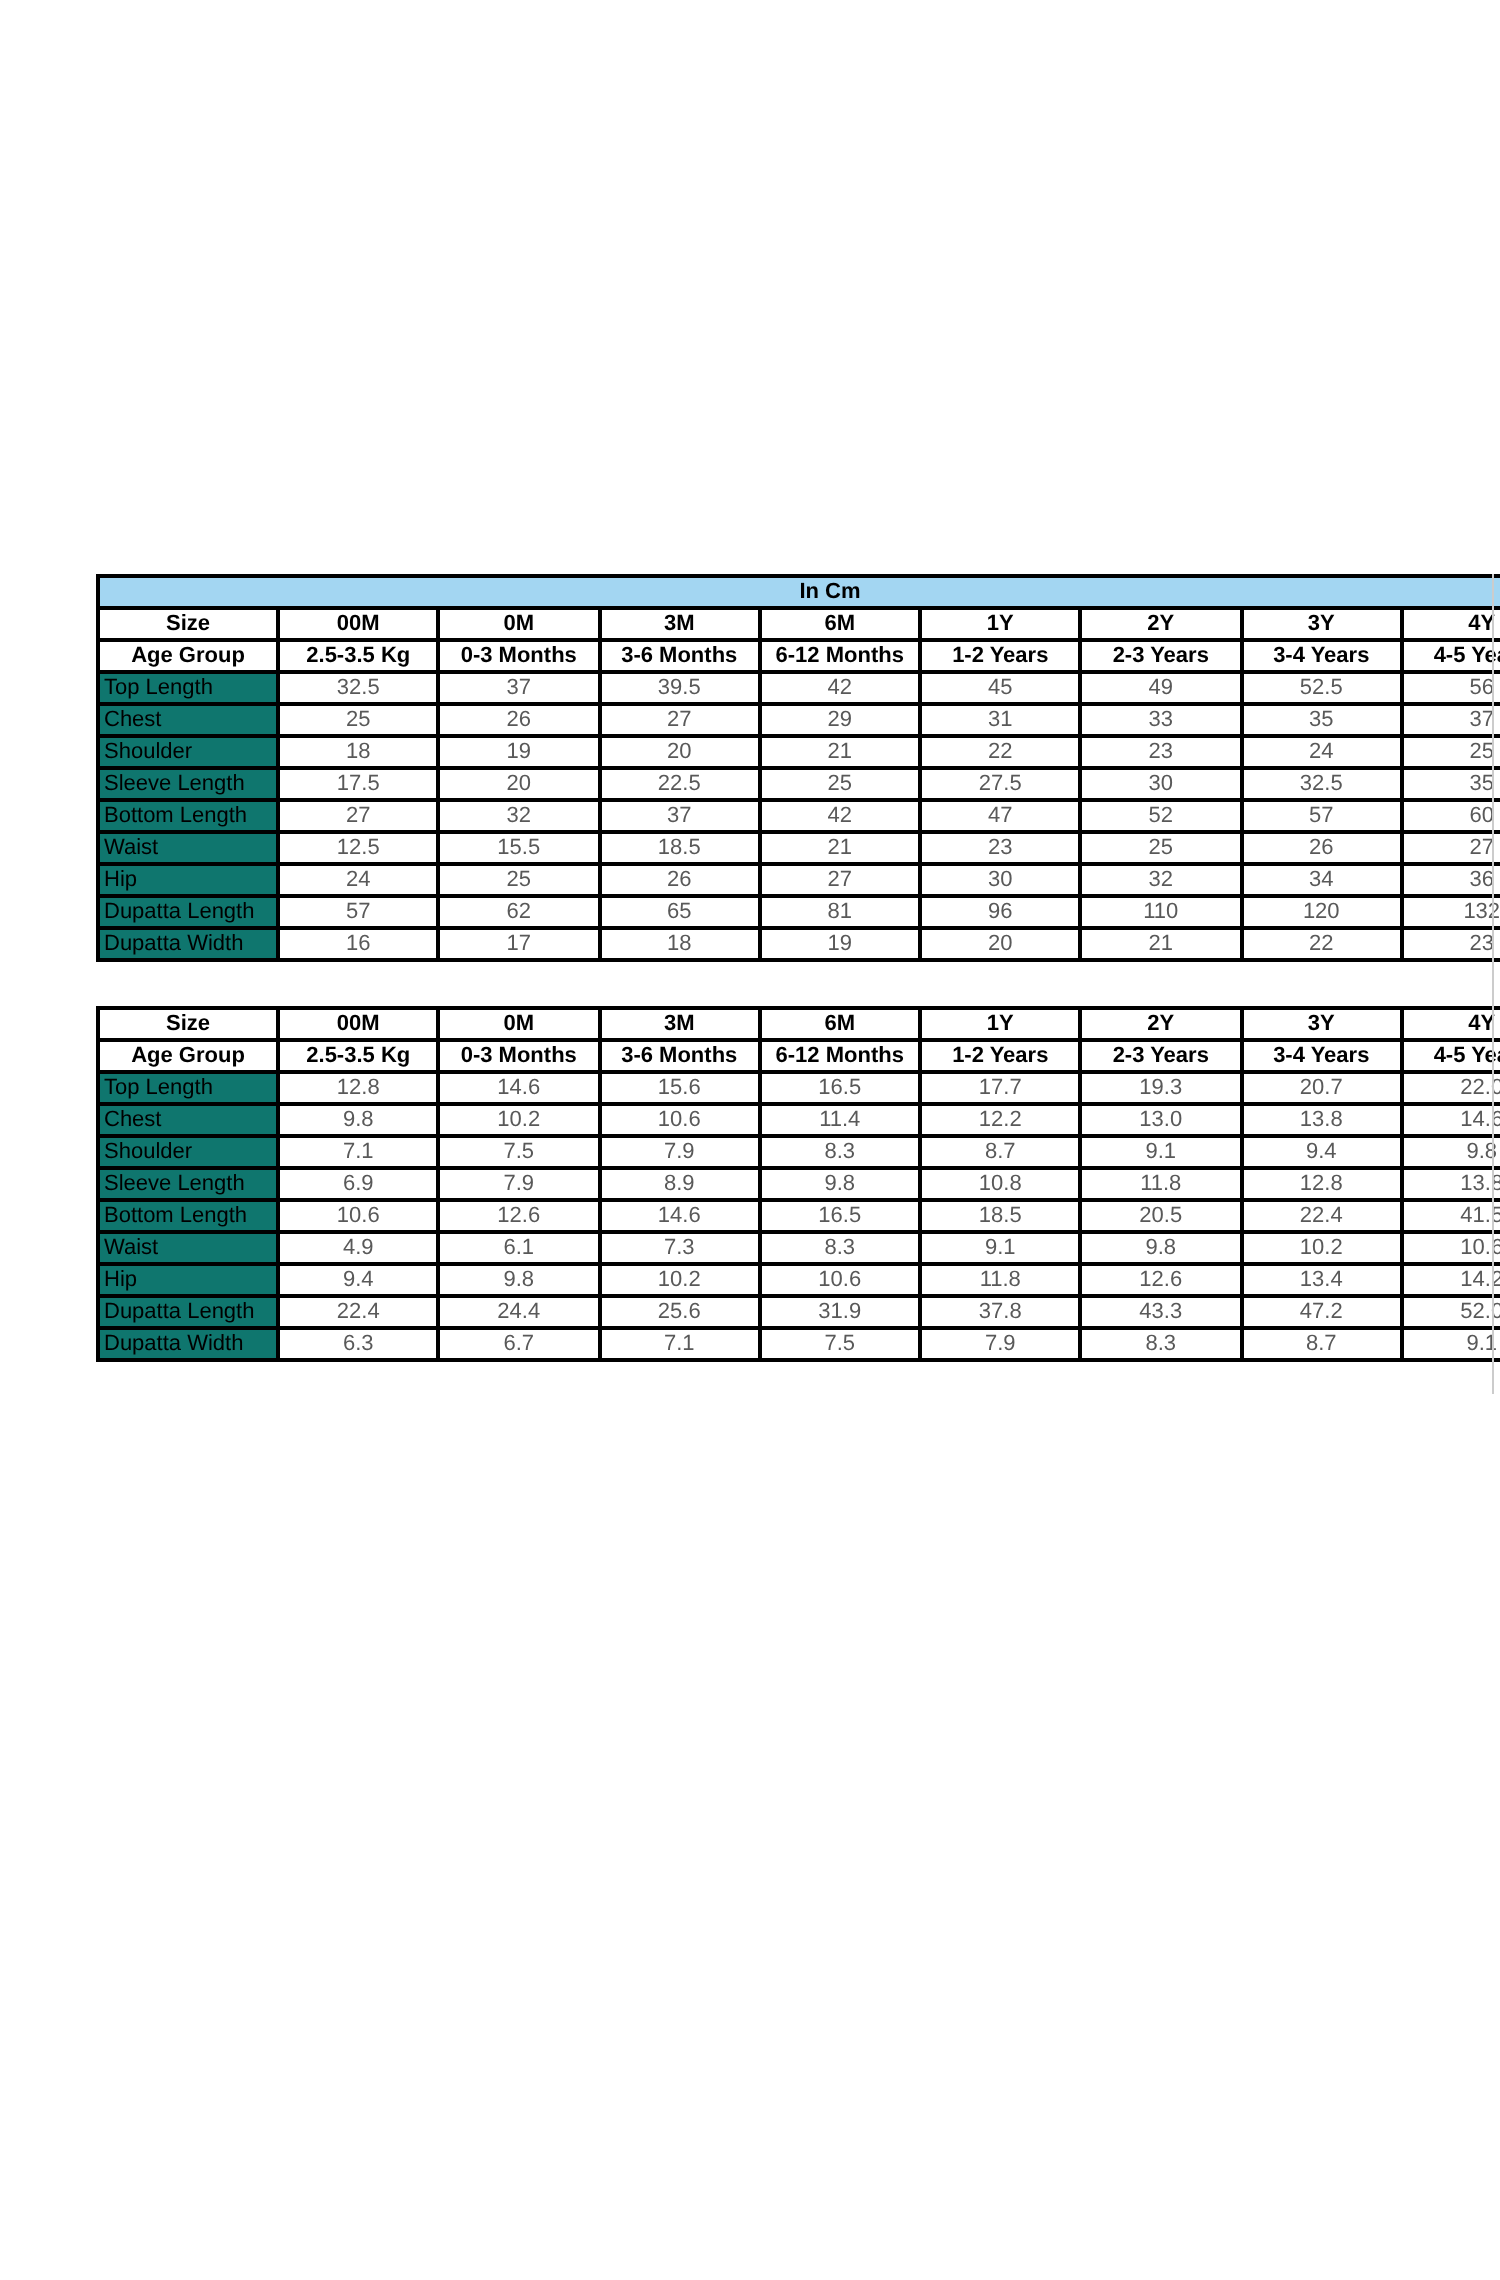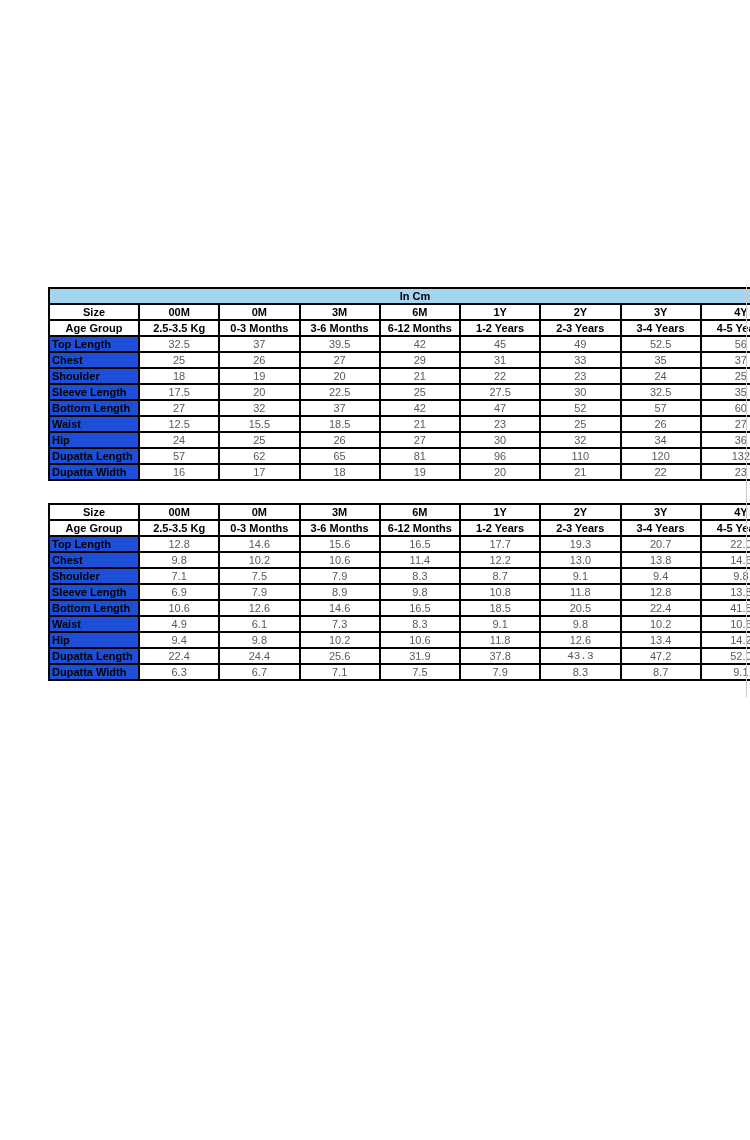--- a/index.html
+++ b/index.html
@@ -44,25 +44,25 @@
     text-align: center;
     color: #000000;
   }
   td.head-cell {
     font-weight: bold;
     text-align: center;
     color: #000000;
     background: #ffffff;
   }
   td.row-label {
-    font-weight: bold;
+    font-weight: normal;
     text-align: left;
     color: #000000;
     padding-left: 3px;
-    background: #1d4ed8;
+    background: #0f766e;
   }
   td.value-cell {
     font-weight: normal;
     text-align: center;
     background: #ffffff;
   }
   .gridline-right {
     position: absolute;
     left: 746px;
     top: 287px;
@@ -327,21 +327,21 @@
             <td class="value-cell" style="color: rgb(89, 89, 89);">13.4</td>
             <td class="value-cell" style="color: rgb(89, 89, 89);">14.2</td>
           </tr>
           <tr>
             <td class="row-label">Dupatta Length</td>
             <td class="value-cell" style="color: rgb(89, 89, 89);">22.4</td>
             <td class="value-cell" style="color: rgb(89, 89, 89);">24.4</td>
             <td class="value-cell" style="color: rgb(89, 89, 89);">25.6</td>
             <td class="value-cell" style="color: rgb(89, 89, 89);">31.9</td>
             <td class="value-cell" style="color: rgb(89, 89, 89);">37.8</td>
-            <td class="value-cell" style="color: rgb(89, 89, 89); font-family: Liberation Mono, monospace;">43.3</td>
+            <td class="value-cell" style="color: rgb(89, 89, 89);">43.3</td>
             <td class="value-cell" style="color: rgb(89, 89, 89);">47.2</td>
             <td class="value-cell" style="color: rgb(89, 89, 89);">52.0</td>
           </tr>
           <tr>
             <td class="row-label">Dupatta Width</td>
             <td class="value-cell" style="color: rgb(89, 89, 89);">6.3</td>
             <td class="value-cell" style="color: rgb(89, 89, 89);">6.7</td>
             <td class="value-cell" style="color: rgb(89, 89, 89);">7.1</td>
             <td class="value-cell" style="color: rgb(89, 89, 89);">7.5</td>
             <td class="value-cell" style="color: rgb(89, 89, 89);">7.9</td>

